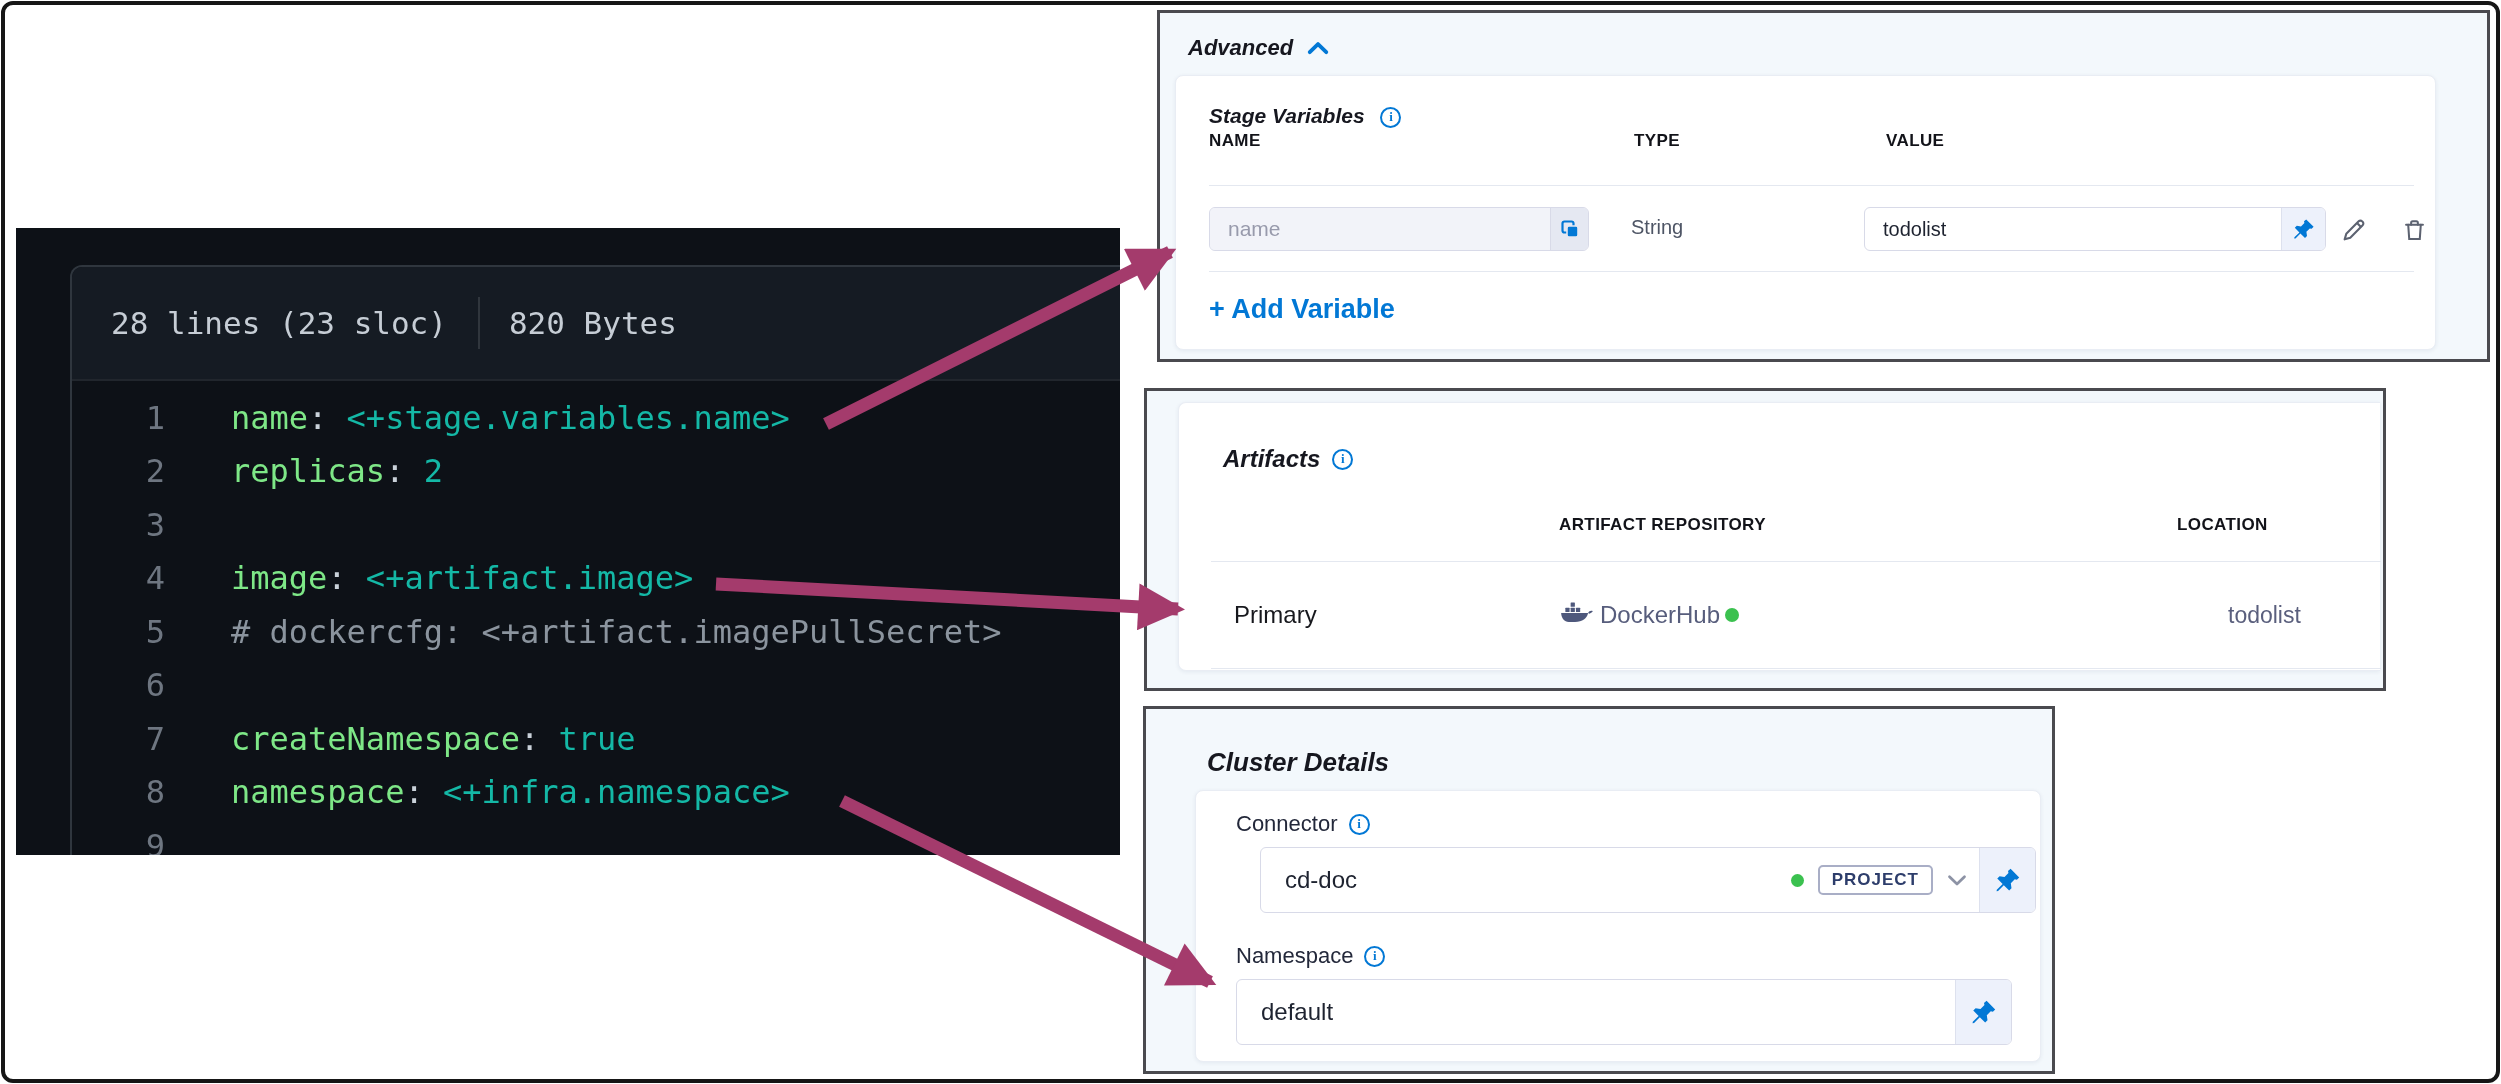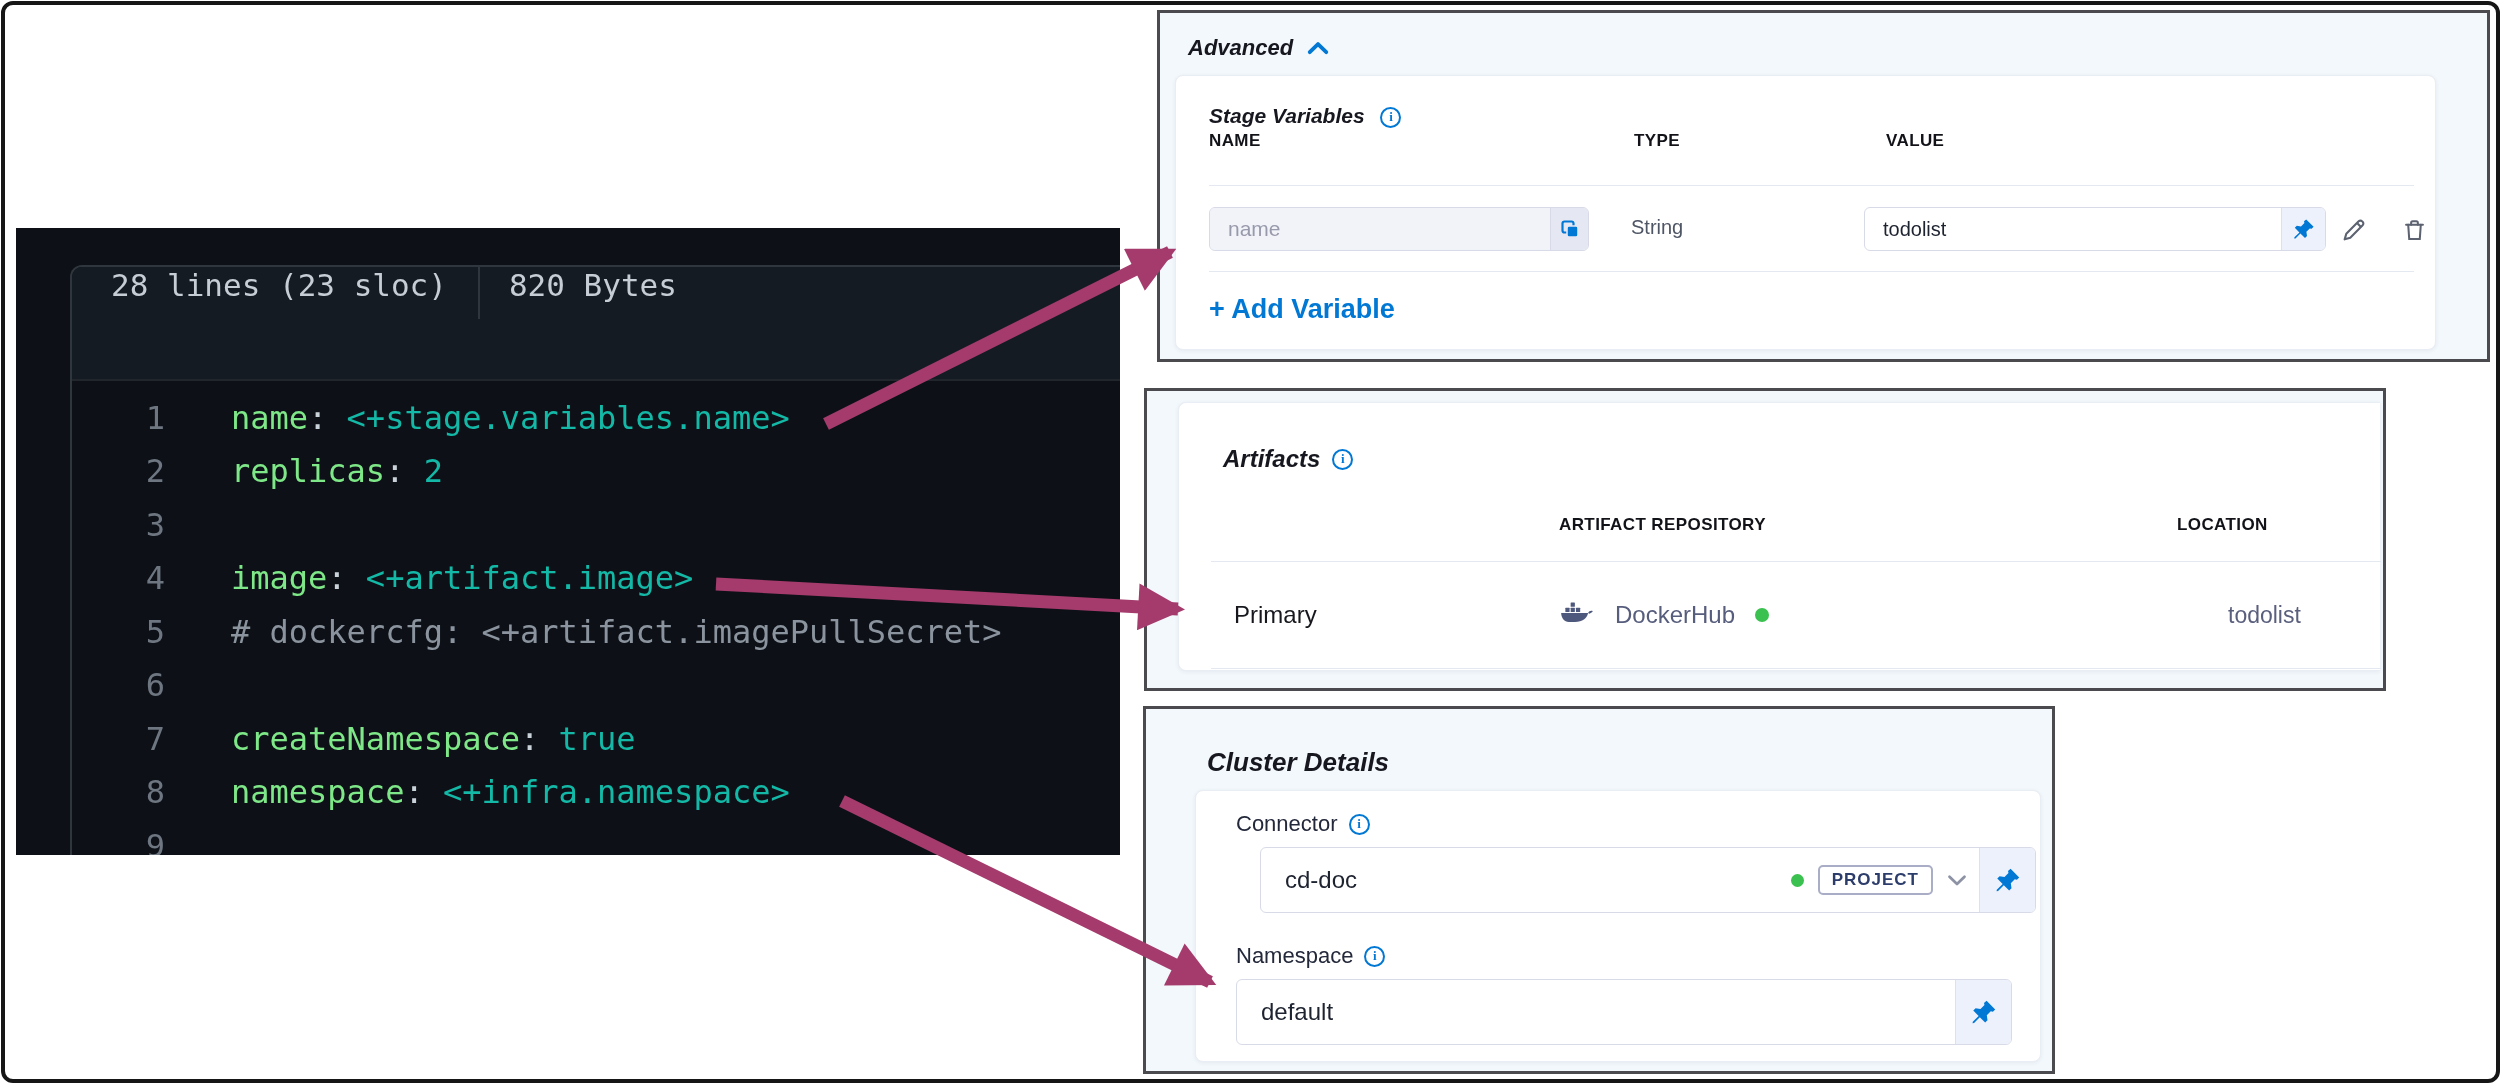--- a/index.html
+++ b/index.html
@@ -4,21 +4,21 @@
 <style>
   * { margin:0; padding:0; box-sizing:border-box; }
   body { background:#fff; font-family:"Liberation Sans", sans-serif; }
   .canvas { position:relative; width:2501px; height:1084px; background:#ffffff; overflow:hidden; }
   .frame { position:absolute; inset:1px; border:4px solid #161616; border-radius:12px; pointer-events:none; z-index:60; }
 
   
   .code-wrap { position:absolute; left:16px; top:228px; width:1104px; height:627px; background:#0d1117; overflow:hidden; z-index:5; }
   .file-box { position:absolute; left:54px; top:37px; width:1100px; height:640px; border:2px solid #2f363e; border-bottom:none; border-radius:12px 12px 0 0; }
   .file-header { height:114px; background:#151b23; border-bottom:2px solid #21262d; border-radius:10px 10px 0 0;
-                 display:flex; padding-left:39px;
+                 display:flex; align-items:center; padding-left:39px;
                  font-family:"DejaVu Sans Mono", monospace; font-size:31px; color:#c6cdd5; }
   .file-header .vdiv { width:2px; height:52px; background:#30363d; margin:0 29px 0 31px; }
   .code-area { padding-top:10px; font-family:"DejaVu Sans Mono", monospace; font-size:32px; }
   .code-line { height:53.5px; display:flex; align-items:center; white-space:pre; }
   .code-line .ln { display:inline-block; width:93px; text-align:right; color:#6e7681; }
   .code-line .src { margin-left:66px; }
   .code-line .k { color:#7ee787; }
   .code-line .p { color:#c9d1d9; }
   .code-line .v { color:#14b8a6; }
   .code-line .c { color:#8b949e; }
@@ -60,21 +60,21 @@
   
   .panel-art { left:1144px; top:388px; width:1242px; height:303px; }
   .art-card { left:31px; top:11px; width:1202px; height:269px; border-radius:8px 0 0 8px; border-right:none; }
   .art-title { position:absolute; left:44px; top:42px; font-size:24px; display:flex; align-items:center; gap:12px; }
   .art-cols-1 { position:absolute; left:380px; top:112px; }
   .art-cols-2 { position:absolute; left:998px; top:112px; }
   .art-hr1 { left:32px; top:158px; width:1170px; }
   .art-hr2 { left:32px; top:265px; width:1170px; }
   .art-row { position:absolute; left:0; top:159px; width:1202px; height:106px; display:flex; align-items:center; }
   .art-primary { position:absolute; left:55px; font-size:24px; color:#17181d; }
-  .art-repo { position:absolute; left:380px; display:flex; align-items:center; gap:20px; font-size:24px; color:#575d7c; }
+  .art-repo { position:absolute; left:380px; display:flex; align-items:center; gap:5px; font-size:24px; color:#575d7c; }
   .art-loc { position:absolute; left:1049px; font-size:23px; color:#5a5f7d; }
 
   
   .panel-clu { left:1143px; top:706px; width:912px; height:368px; }
   .clu-title { position:absolute; left:61px; top:38px; font-size:26px; }
   .clu-card { left:49px; top:81px; width:846px; height:272px; }
   .fld-label { position:absolute; font-size:22px; color:#23283a; font-weight:normal; display:flex; align-items:center; gap:11px; }
   .lbl-conn { left:40px; top:20px; }
   .lbl-ns   { left:40px; top:152px; }
   .conn-inp { left:40px; top:56px; width:776px; height:66px;margin-left:24px; }

